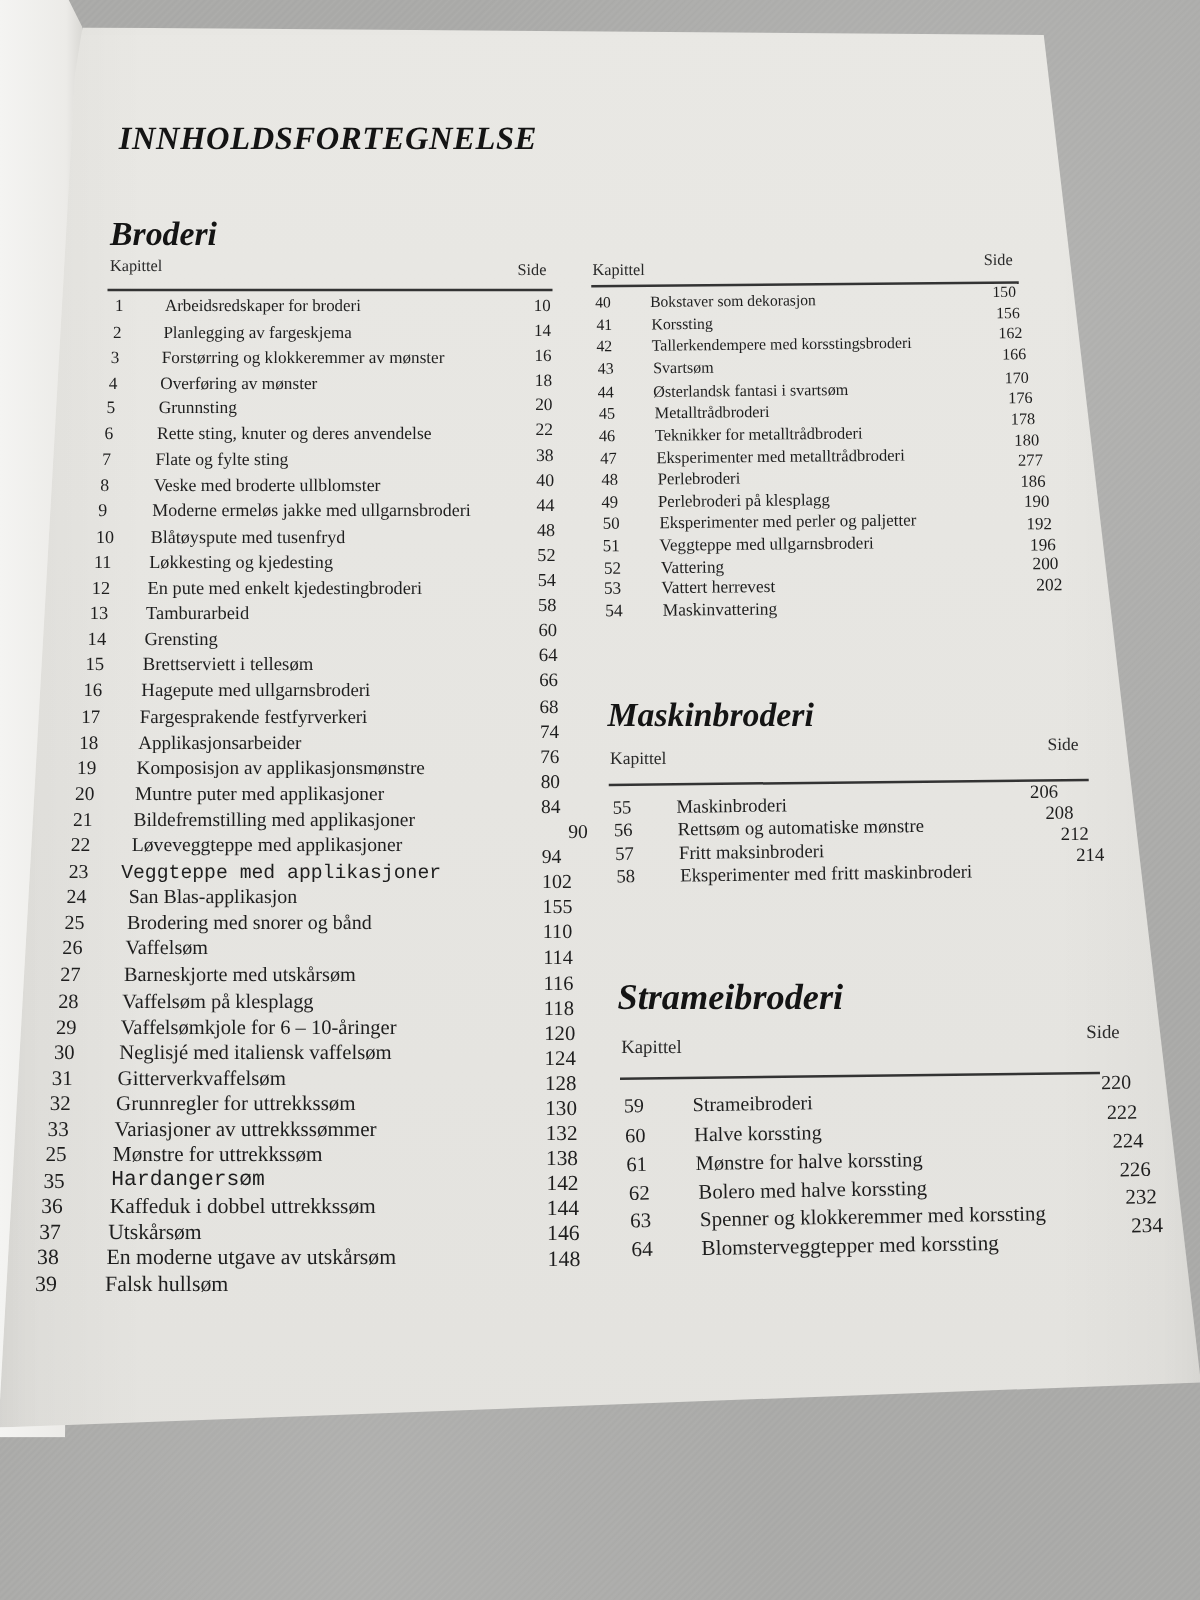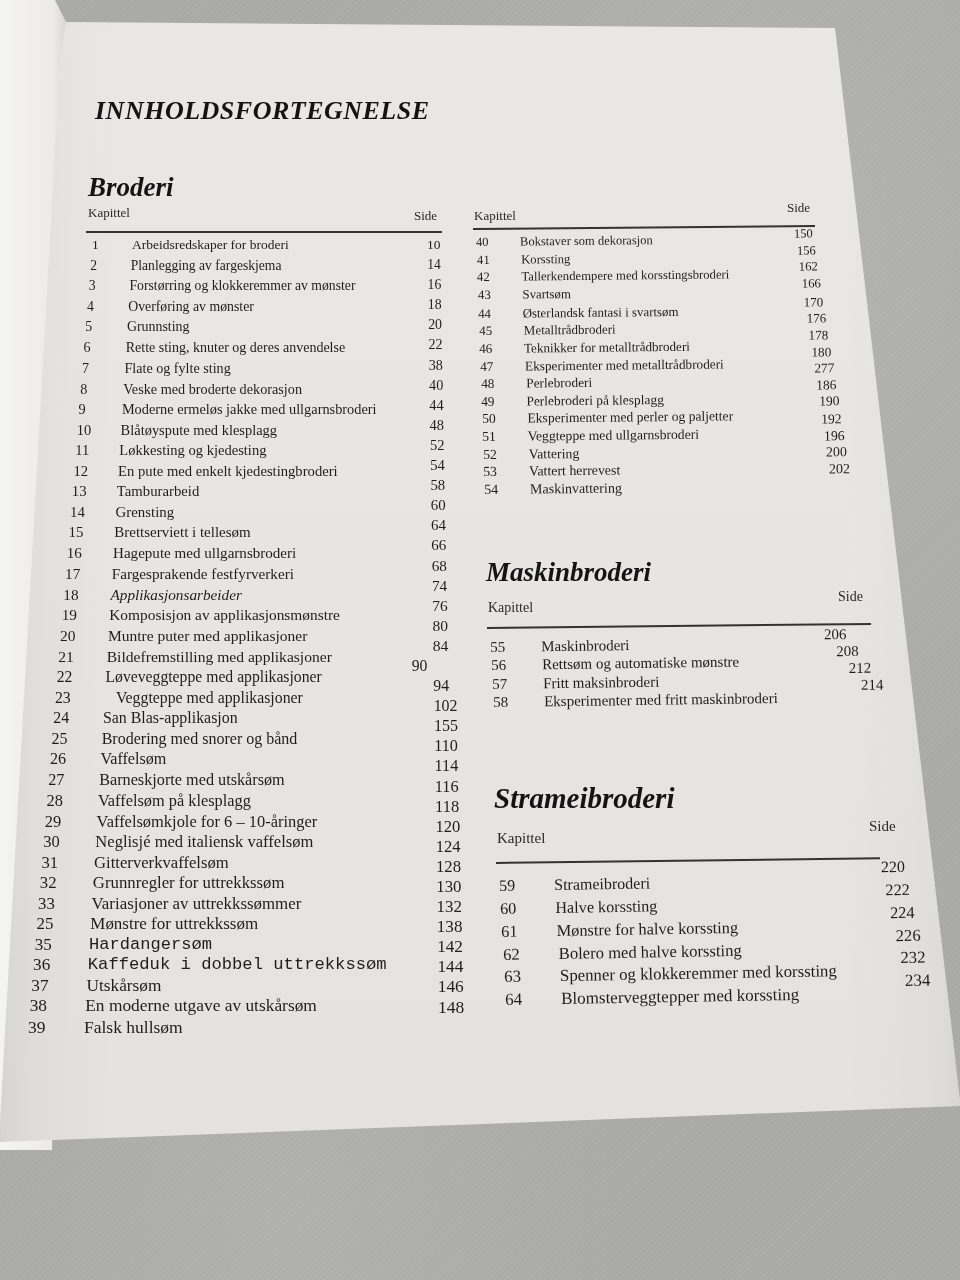--- a/index.html
+++ b/index.html
@@ -157,31 +157,31 @@
       <span class="toc-label" style="left: 42.1053px;">Rette sting, knuter og deres anvendelse</span>
       <span class="toc-page" style="left: 344.868px; top: -2.63158px;">22</span>
     </div>
     <div class="toc-row" style="left: 81.8947px; top: 360.158px; font-size: 14.1316px; transform: rotate(0deg);">
       <span class="toc-num">7</span>
       <span class="toc-label" style="left: 42.5263px;">Flate og fylte sting</span>
       <span class="toc-page" style="left: 346.842px; top: -3.15789px;">38</span>
     </div>
     <div class="toc-row" style="left: 80.2105px; top: 380.684px; font-size: 14.2368px; transform: rotate(0deg);">
       <span class="toc-num">8</span>
-      <span class="toc-label" style="left: 42.9474px;">Veske med broderte dekorasjon</span>
+      <span class="toc-label" style="left: 42.9474px;">Veske med broderte ullblomster</span>
       <span class="toc-page" style="left: 348.816px; top: -3.68421px;">40</span>
     </div>
     <div class="toc-row" style="left: 78.5263px; top: 401.211px; font-size: 14.3421px; transform: rotate(0deg);">
       <span class="toc-num">9</span>
       <span class="toc-label" style="left: 43.3684px;">Moderne ermeløs jakke med ullgarnsbroderi</span>
       <span class="toc-page" style="left: 350.789px; top: -4.21053px;">44</span>
     </div>
     <div class="toc-row" style="left: 76.8421px; top: 421.737px; font-size: 14.4474px; transform: rotate(0deg);">
       <span class="toc-num">10</span>
-      <span class="toc-label" style="left: 43.7895px;">Blåtøyspute med klesplagg</span>
+      <span class="toc-label" style="left: 43.7895px;">Blåtøyspute med tusenfryd</span>
       <span class="toc-page" style="left: 352.763px; top: -4.73684px;">48</span>
     </div>
     <div class="toc-row" style="left: 75.1579px; top: 442.263px; font-size: 14.5526px; transform: rotate(0deg);">
       <span class="toc-num">11</span>
       <span class="toc-label" style="left: 44.2105px;">Løkkesting og kjedesting</span>
       <span class="toc-page" style="left: 354.737px; top: -5.26316px;">52</span>
     </div>
     <div class="toc-row" style="left: 73.4737px; top: 462.789px; font-size: 14.6579px; transform: rotate(0deg);">
       <span class="toc-num">12</span>
       <span class="toc-label" style="left: 44.6316px;">En pute med enkelt kjedestingbroderi</span>
@@ -207,46 +207,46 @@
       <span class="toc-label" style="left: 46.3158px;">Hagepute med ullgarnsbroderi</span>
       <span class="toc-page" style="left: 364.605px; top: -7.89474px;">66</span>
     </div>
     <div class="toc-row" style="left: 65.0526px; top: 565.421px; font-size: 15.1842px; transform: rotate(0deg);">
       <span class="toc-num">17</span>
       <span class="toc-label" style="left: 46.7368px;">Fargesprakende festfyrverkeri</span>
       <span class="toc-page" style="left: 366.579px; top: -8.42105px;">68</span>
     </div>
     <div class="toc-row" style="left: 63.3684px; top: 585.947px; font-size: 15.2895px; transform: rotate(0deg);">
       <span class="toc-num">18</span>
-      <span class="toc-label" style="left: 47.1579px; font-style: italic;">Applikasjonsarbeider</span>
+      <span class="toc-label" style="left: 47.1579px;">Applikasjonsarbeider</span>
       <span class="toc-page" style="left: 368.553px; top: -8.94737px;">74</span>
     </div>
     <div class="toc-row" style="left: 61.6842px; top: 606.474px; font-size: 15.3947px; transform: rotate(0deg);">
       <span class="toc-num">19</span>
       <span class="toc-label" style="left: 47.5789px;">Komposisjon av applikasjonsmønstre</span>
       <span class="toc-page" style="left: 370.526px; top: -9.47368px;">76</span>
     </div>
     <div class="toc-row" style="left: 60px; top: 627px; font-size: 15.5px; transform: rotate(0deg);">
       <span class="toc-num">20</span>
       <span class="toc-label" style="left: 48px;">Muntre puter med applikasjoner</span>
       <span class="toc-page" style="left: 372.5px; top: -10px;">80</span>
     </div>
     <div class="toc-row" style="left: 58.3158px; top: 647.526px; font-size: 15.6053px; transform: rotate(0deg);">
       <span class="toc-num">21</span>
       <span class="toc-label" style="left: 48.4211px;">Bildefremstilling med applikasjoner</span>
       <span class="toc-page" style="left: 374.474px; top: -10.5263px;">84</span>
     </div>
     <div class="toc-row" style="left: 56.6316px; top: 668.053px; font-size: 15.7105px; transform: rotate(0deg);">
       <span class="toc-num">22</span>
       <span class="toc-label" style="left: 48.8421px;">Løveveggteppe med applikasjoner</span>
-      <span class="toc-page" style="left: 355px; top: -11.0526px;">90</span>
+      <span class="toc-page" style="left: 398px; top: -11.0526px;">90</span>
     </div>
     <div class="toc-row" style="left: 54.9474px; top: 688.579px; font-size: 15.8158px; transform: rotate(0deg);">
       <span class="toc-num">23</span>
-      <span class="toc-label" style="left: 61px;">Veggteppe med applikasjoner</span>
+      <span class="toc-label" style="left: 42px; font-family: Liberation Mono, monospace;">Veggteppe med applikasjoner</span>
       <span class="toc-page" style="left: 378.421px; top: -11.5789px;">94</span>
     </div>
     <div class="toc-row" style="left: 53.2632px; top: 709.105px; font-size: 15.9211px; transform: rotate(0deg);">
       <span class="toc-num">24</span>
       <span class="toc-label" style="left: 49.6842px;">San Blas-applikasjon</span>
       <span class="toc-page" style="left: 380.395px; top: -12.1053px;">102</span>
     </div>
     <div class="toc-row" style="left: 51.5789px; top: 729.632px; font-size: 16.0263px; transform: rotate(0deg);">
       <span class="toc-num">25</span>
       <span class="toc-label" style="left: 50.1053px;">Brodering med snorer og bånd</span>
@@ -297,21 +297,21 @@
       <span class="toc-label" style="left: 53.8947px;">Mønstre for uttrekkssøm</span>
       <span class="toc-page" style="left: 400.132px; top: -17.3684px;">132</span>
     </div>
     <div class="toc-row" style="left: 34.7368px; top: 934.895px; font-size: 17.0789px; transform: rotate(0deg);">
       <span class="toc-num">35</span>
       <span class="toc-label" style="left: 54.3158px; font-family: Liberation Mono, monospace;">Hardangersøm</span>
       <span class="toc-page" style="left: 402.105px; top: -17.8947px;">138</span>
     </div>
     <div class="toc-row" style="left: 33.0526px; top: 955.421px; font-size: 17.1842px; transform: rotate(0deg);">
       <span class="toc-num">36</span>
-      <span class="toc-label" style="left: 54.7368px; font-family: Liberation Mono, monospace;">Kaffeduk i dobbel uttrekkssøm</span>
+      <span class="toc-label" style="left: 54.7368px;">Kaffeduk i dobbel uttrekkssøm</span>
       <span class="toc-page" style="left: 404.079px; top: -18.4211px;">142</span>
     </div>
     <div class="toc-row" style="left: 31.3684px; top: 975.947px; font-size: 17.2895px; transform: rotate(0deg);">
       <span class="toc-num">37</span>
       <span class="toc-label" style="left: 55.1579px;">Utskårsøm</span>
       <span class="toc-page" style="left: 406.053px; top: -18.9474px;">144</span>
     </div>
     <div class="toc-row" style="left: 29.6842px; top: 996.474px; font-size: 17.3947px; transform: rotate(0deg);">
       <span class="toc-num">38</span>
       <span class="toc-label" style="left: 55.5789px;">En moderne utgave av utskårsøm</span>

